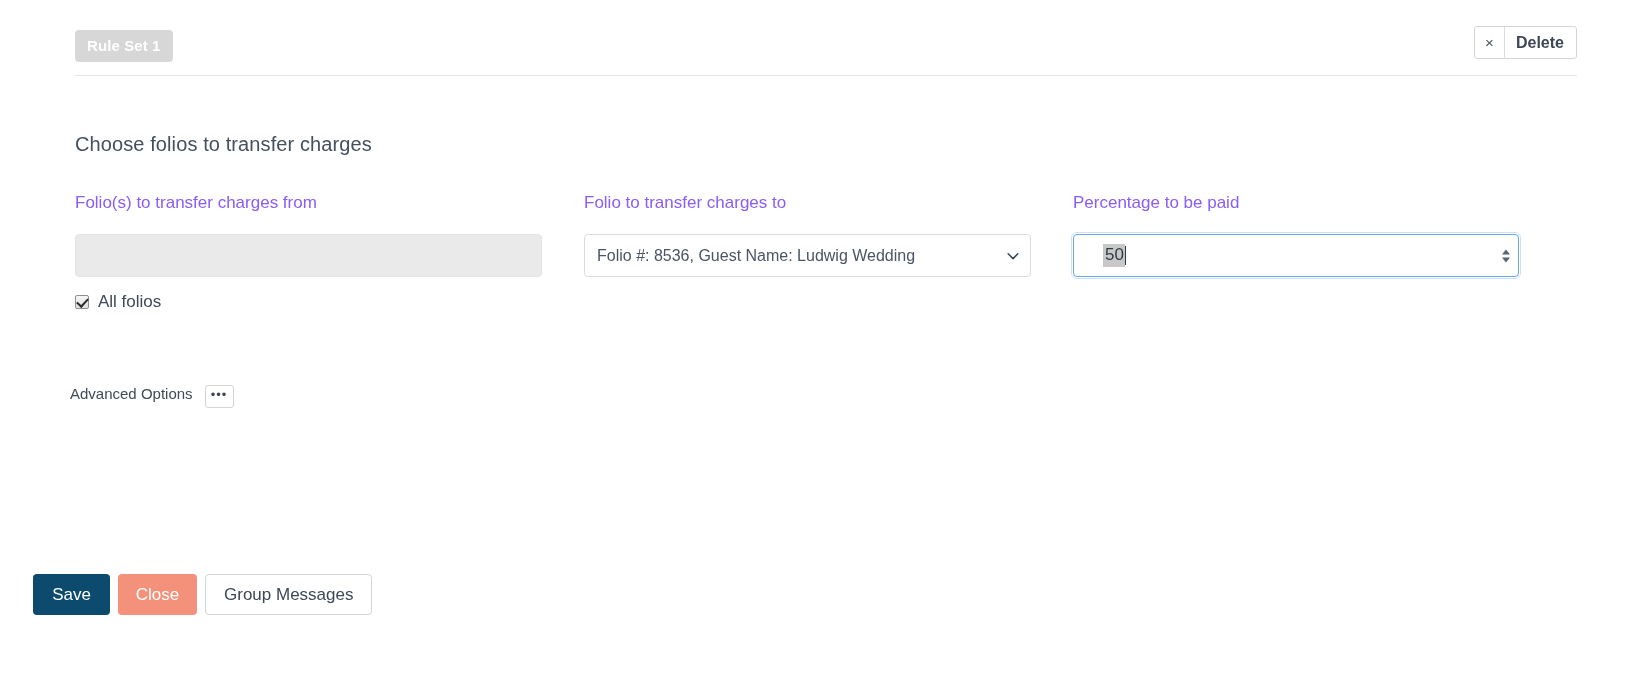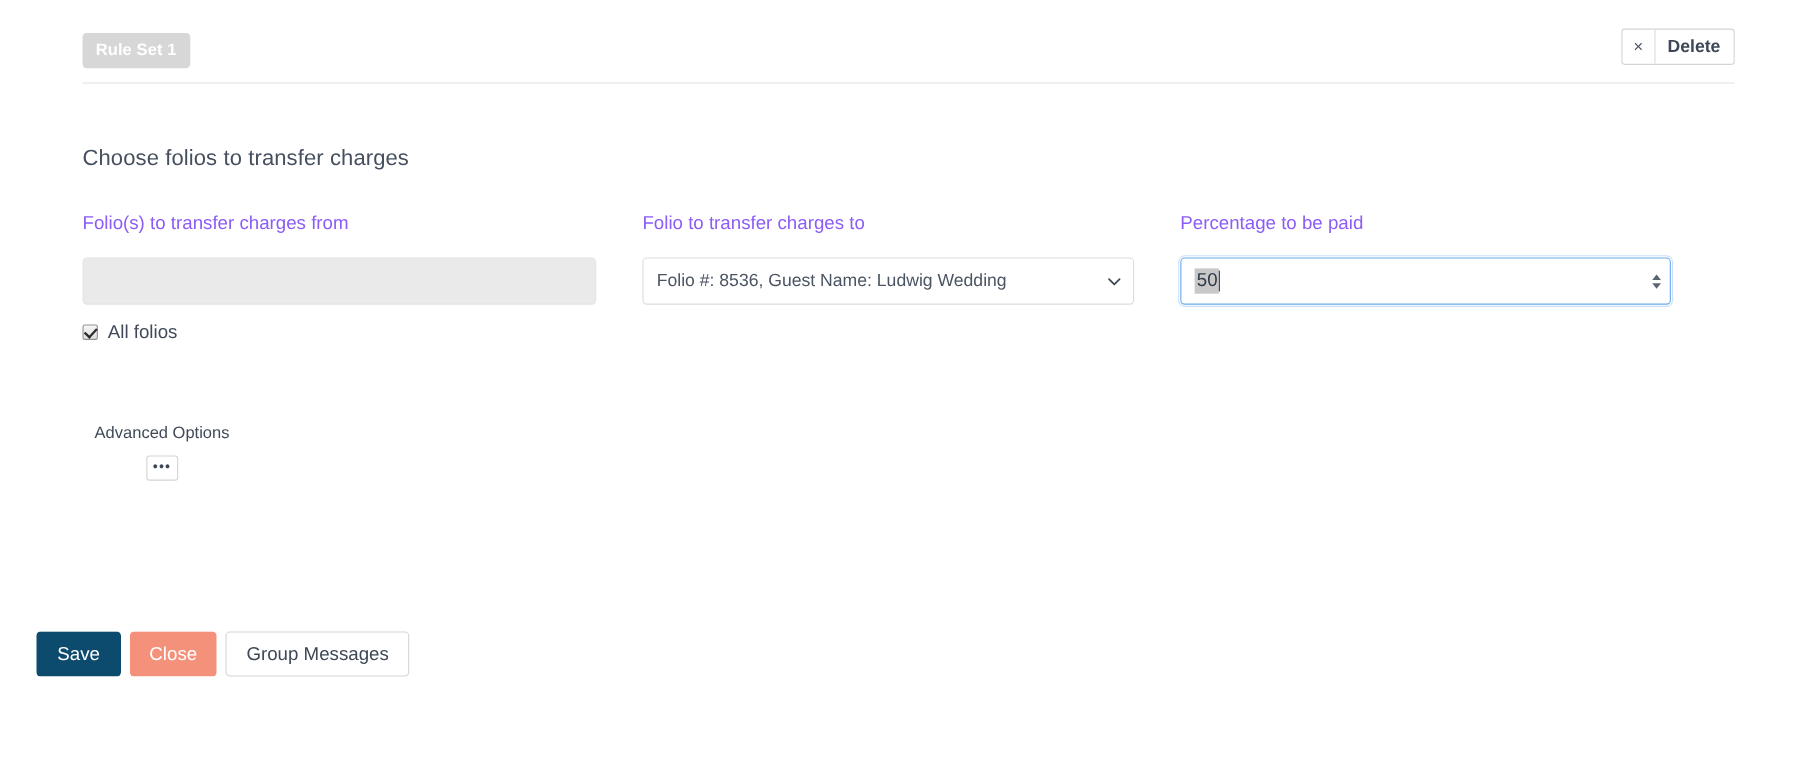--- a/index.html
+++ b/index.html
@@ -167,21 +167,21 @@
     height: 43px;
   }
   .number-input {
     width: 446px;
     height: 43px;
     background: #ffffff;
     border: 1px solid #6aa9e9;
     border-radius: 4px;
     font-size: 17px;
     color: #2f3a48;
-    padding: 0 30px 0 12px;
+    padding: 0 30px 0 29px;
     display: flex;
     align-items: center;
     outline: 1px solid rgba(106,169,233,.35);
     outline-offset: 1px;
   }
   .number-input .sel {
     background: #c8c8c8;
     color: #2f3a48;
     padding: 1px 1px 2px 2px;
   }
@@ -247,26 +247,25 @@
   .check-label {
     font-size: 17px;
     color: #3f4957;
     cursor: pointer;
     white-space: nowrap;
   }
 
   
   .advanced-row {
     position: absolute;
-    left: 86px;
+    left: 70px;
     top: 385px;
     display: flex;
-    align-items: center;
+    align-items: flex-start;
     gap: 12px;
-    flex-direction: column;
   }
   .advanced-label {
     font-size: 15px;
     color: #3f4957;
     white-space: nowrap;
   }
   .ellipsis-btn {
     width: 29px;
     height: 23px;
     border: 1px solid #d4d4d4;

